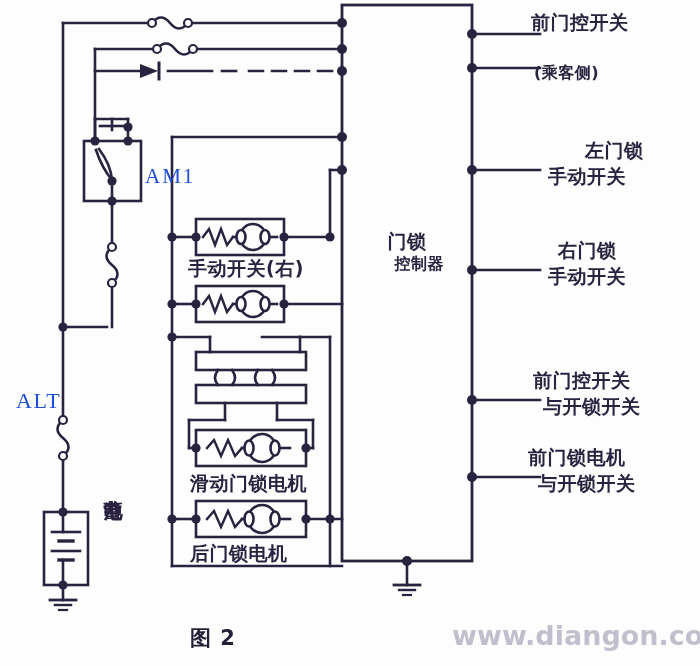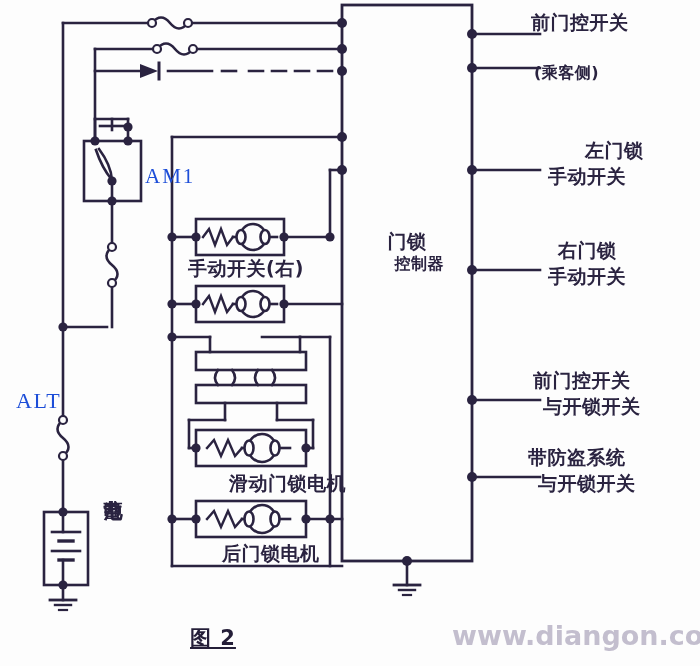--- a/index.html
+++ b/index.html
@@ -53,21 +53,20 @@
     font-family: "DejaVu Sans", "Liberation Sans", sans-serif;
     font-weight: 700;
     letter-spacing: 0px;
     opacity: 0.85;
   }
   .caption {
     position: absolute;
     color: #241e38;
     font-family: "DejaVu Sans", "Liberation Sans", sans-serif;
     font-weight: 600;
-    text-decoration: underline;
   }
 </style>
 </head>
 <body>
 
 <div id="canvas-wrap">
 
   <svg id="diagram" viewBox="0 0 700 666">
     <defs>
       <g id="node-dot">
@@ -267,39 +266,39 @@
 
   <div class="lbl lbl-left" style="left:145px; top:165px; font-size:21px; letter-spacing:2px;">AM1</div>
 
   <div class="lbl lbl-left" style="left:16px; top:389px; font-size:22px; letter-spacing:1.5px;">ALT</div>
 
   <div class="lbl cjk vertical" style="left:104px; top:484px; font-size:19px;">蓄电池</div>
 
 
   <div class="lbl cjk lbl-left" style="left:188px; top:258px; font-size:19px;">手动开关(右)</div>
 
-  <div class="lbl cjk lbl-left" style="left:190px; top:473px; font-size:19px;margin-left:39px;">滑动门锁电机</div>
-
-  <div class="lbl cjk lbl-left" style="left:190px; top:543px; font-size:19px;margin-left:32px;">后门锁电机</div>
+  <div class="lbl cjk lbl-left" style="left:190px; top:473px; font-size:19px;">滑动门锁电机</div>
+
+  <div class="lbl cjk lbl-left" style="left:190px; top:543px; font-size:19px;">后门锁电机</div>
 
   <div class="lbl cjk lbl-center" style="left:378px; top:231px; width:58px; font-size:19px;">门锁</div>
   <div class="lbl cjk lbl-center" style="left:368px; top:255px; width:76px; font-size:16px;text-align:right;">控制器</div>
 
   <div class="lbl cjk lbl-left" style="left:531px; top:12px; font-size:19px;">前门控开关</div>
   <div class="lbl cjk lbl-left" style="left:534px; top:64px; font-size:16px;">(乘客侧)</div>
 
   <div class="lbl cjk lbl-left" style="left:558px; top:140px; font-size:19px;margin-left:27px;">左门锁</div>
   <div class="lbl cjk lbl-left" style="left:548px; top:166px; font-size:19px;">手动开关</div>
 
   <div class="lbl cjk lbl-left" style="left:558px; top:240px; font-size:19px;">右门锁</div>
   <div class="lbl cjk lbl-left" style="left:548px; top:266px; font-size:19px;">手动开关</div>
 
   <div class="lbl cjk lbl-left" style="left:533px; top:370px; font-size:19px;">前门控开关</div>
   <div class="lbl cjk lbl-left" style="left:543px; top:396px; font-size:19px;">与开锁开关</div>
 
-  <div class="lbl cjk lbl-left" style="left:528px; top:447px; font-size:19px;">带防盗系统</div>
+  <div class="lbl cjk lbl-left" style="left:528px; top:447px; font-size:19px;">前门锁电机</div>
   <div class="lbl cjk lbl-left" style="left:538px; top:473px; font-size:19px;">与开锁开关</div>
 
   <div class="caption" style="left:190px; top:624px; font-size:21px; letter-spacing:1px;">图 2</div>
 
   <div class="watermark" style="left:452px; top:620px; font-size:27px;">www.diangon.com</div>
 
 </div>
 
 </body></html>

